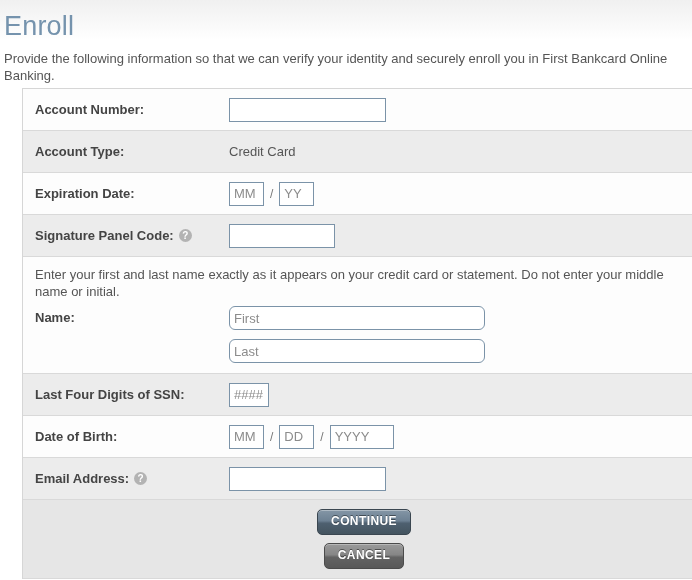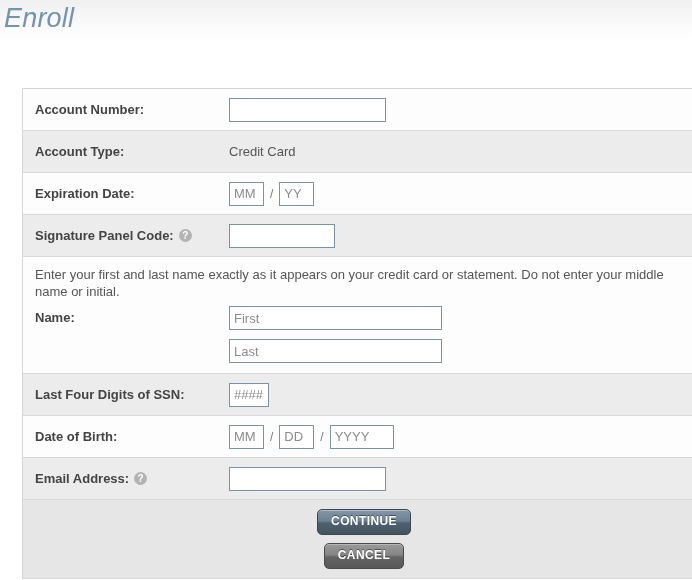--- a/index.html
+++ b/index.html
@@ -21,27 +21,26 @@
     position: relative;
     width: 692px;
     height: 580px;
     background: linear-gradient(to bottom, #f0f0f0 0px, #f6f6f6 16px, #ffffff 40px, #ffffff 100%);
     box-sizing: border-box;
   }
 
   
   .page-title {
     margin: 0;
-    padding: 2px 0 0 4px;
+    padding: 10px 0 0 4px;
     font-size: 27px;
     font-weight: normal;
     line-height: 32px;
     color: #7593ad;
     letter-spacing: 0.2px;
-    font-style: italic;
   }
 
   .intro {
     margin: 0;
     padding: 8px 8px 0 4px;
     font-size: 13px;
     line-height: 17px;
     color: #555555;
     max-width: 672px;
   }
@@ -105,21 +104,21 @@
     font-family: "Liberation Sans", sans-serif;
     font-size: 13px;
     color: #4d7c0f;
     padding: 0 4px;
     outline: none;
   }
   .txt::placeholder { color: #8c8c8c; opacity: 1; }
   .txt.acct   { width: 157px; }
   .txt.spc    { width: 106px; }
   .txt.email  { width: 157px; }
-  .txt.name   { width: 213px; }
+  .txt.name   { width: 256px; border-radius: 6px; }
   .txt.mm     { width: 35px; text-align: left; }
   .txt.yy     { width: 35px; }
   .txt.dd     { width: 35px; }
   .txt.yyyy   { width: 64px; }
   .txt.ssn    { width: 40px; }
 
   .slash {
     color: #777777;
     font-size: 12px;
     padding: 0 1px;
@@ -207,20 +206,21 @@
     box-shadow: inset 0 1px 0 rgba(255,255,255,0.3);
   }
 </style>
 </head>
 <body>
 
 <div class="page">
 
   <h1 class="page-title">Enroll</h1>
 
+  <p class="intro">Provide the following information so that we can verify your identity and securely enroll you in First Bankcard Online Banking.</p>
 
   <div class="form-table">
 
     <div class="form-row odd">
       <div class="row-label">
         <span>Account Number:</span>
       </div>
       <div class="row-field">
         <input class="txt acct" type="text" placeholder="" style="">
       </div>

